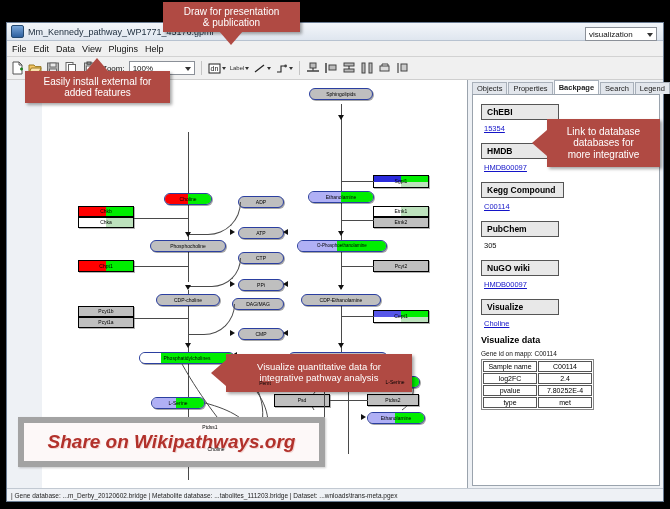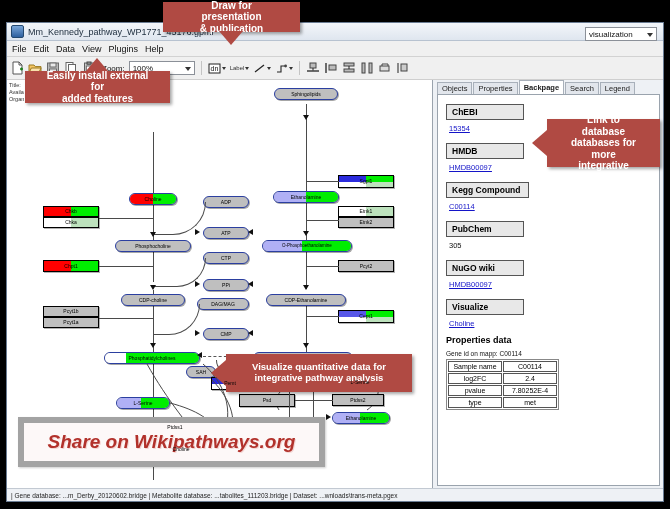--- a/index.html
+++ b/index.html
@@ -54,21 +54,21 @@
   .tool-drop .caret{border-left:2.5px solid transparent;border-right:2.5px solid transparent;border-top:3.5px solid #333;}
   .mini-label{font-size:6px;color:#333;}
   .vis-combo{
     position:absolute;right:6px;top:4px;width:72px;height:14px;background:#fff;
     border:1px solid #8b9098;font-size:8px;color:#111;display:flex;align-items:center;
     padding-left:3px;box-sizing:border-box;
   }
   .vis-combo .arrow{position:absolute;right:3px;top:5px;
     border-left:3px solid transparent;border-right:3px solid transparent;border-top:4px solid #333;}
 
-  .body-area{flex:1 1 auto;display:flex;min-height:0;position:relative;}
+  .body-area{flex:1 1 auto;display:flex;min-height:0;position:relative;padding-left:35px;}
 
   
   .canvas-wrap{
     position:relative;width:425px;background:#fff;border-right:1px solid #9aa3ad;
     overflow:hidden;flex:0 0 auto;
   }
   .canvas-meta{position:absolute;left:2px;top:2px;font-size:5.5px;color:#333;line-height:7px;}
 
   
   .node{position:absolute;box-sizing:border-box;font-size:5px;color:#000;
@@ -109,23 +109,23 @@
   .exp-title{font-size:9px;font-weight:bold;color:#000;margin:6px 0 5px 0;}
   .gene-id-line{font-size:6.5px;color:#111;margin-bottom:2px;}
   table.expr{border-collapse:separate;border-spacing:1px;font-size:7px;
     border:1px solid #888;background:#fff;}
   table.expr td{border:1px solid #555;padding:1px 4px;text-align:center;color:#000;min-width:44px;}
 
   .statusbar{height:12px;background:#eef1f5;border-top:1px solid #c2c9d2;
     font-size:6.5px;color:#222;display:flex;align-items:center;padding-left:4px;flex:0 0 auto;}
 
   
-  .callout{position:absolute;background:#b04a43;color:#fff;font-weight:bold;
+  .callout{position:absolute;background:#b04a43;color:#fff;font-weight:normal;
     text-align:center;display:flex;align-items:center;justify-content:center;
-    box-shadow:2px 2px 3px rgba(0,0,0,.35);line-height:1.15;padding:3px 18px;box-sizing:border-box;}
+    box-shadow:2px 2px 3px rgba(0,0,0,.35);line-height:1.15;padding:3px 6px;box-sizing:border-box;}
   .co-arrow-down{position:absolute;width:0;height:0;
     border-left:12px solid transparent;border-right:12px solid transparent;border-top:14px solid #b04a43;}
   .co-arrow-up{position:absolute;width:0;height:0;
     border-left:11px solid transparent;border-right:11px solid transparent;border-bottom:13px solid #b04a43;}
   .co-arrow-left{position:absolute;width:0;height:0;
     border-top:13px solid transparent;border-bottom:13px solid transparent;border-right:15px solid #b04a43;}
 
   .share-box{position:absolute;left:18px;top:417px;width:295px;height:38px;
     background:#fdf8f8;border:6px solid #a3a3a3;display:flex;align-items:center;
     justify-content:center;box-shadow:1px 1px 2px rgba(0,0,0,.2);}
@@ -533,21 +533,21 @@
           </div>
           <div class="sect">
             <div class="sect-head">NuGO wiki</div>
             <a class="sect-link" href="#">HMDB00097</a>
           </div>
           <div class="sect">
             <div class="sect-head">Visualize</div>
             <a class="sect-link" href="#">Choline</a>
           </div>
 
-          <div class="exp-title">Properties data</div>
+          <div class="exp-title">Visualize data</div>
           <div class="gene-id-line">Gene id on mapp: C00114</div>
           <table class="expr">
             <tbody>
                 <tr>
               <td>Sample name</td>
               <td>C00114</td>
             </tr>
             <tr>
               <td>log2FC</td>
               <td>2.4</td>

